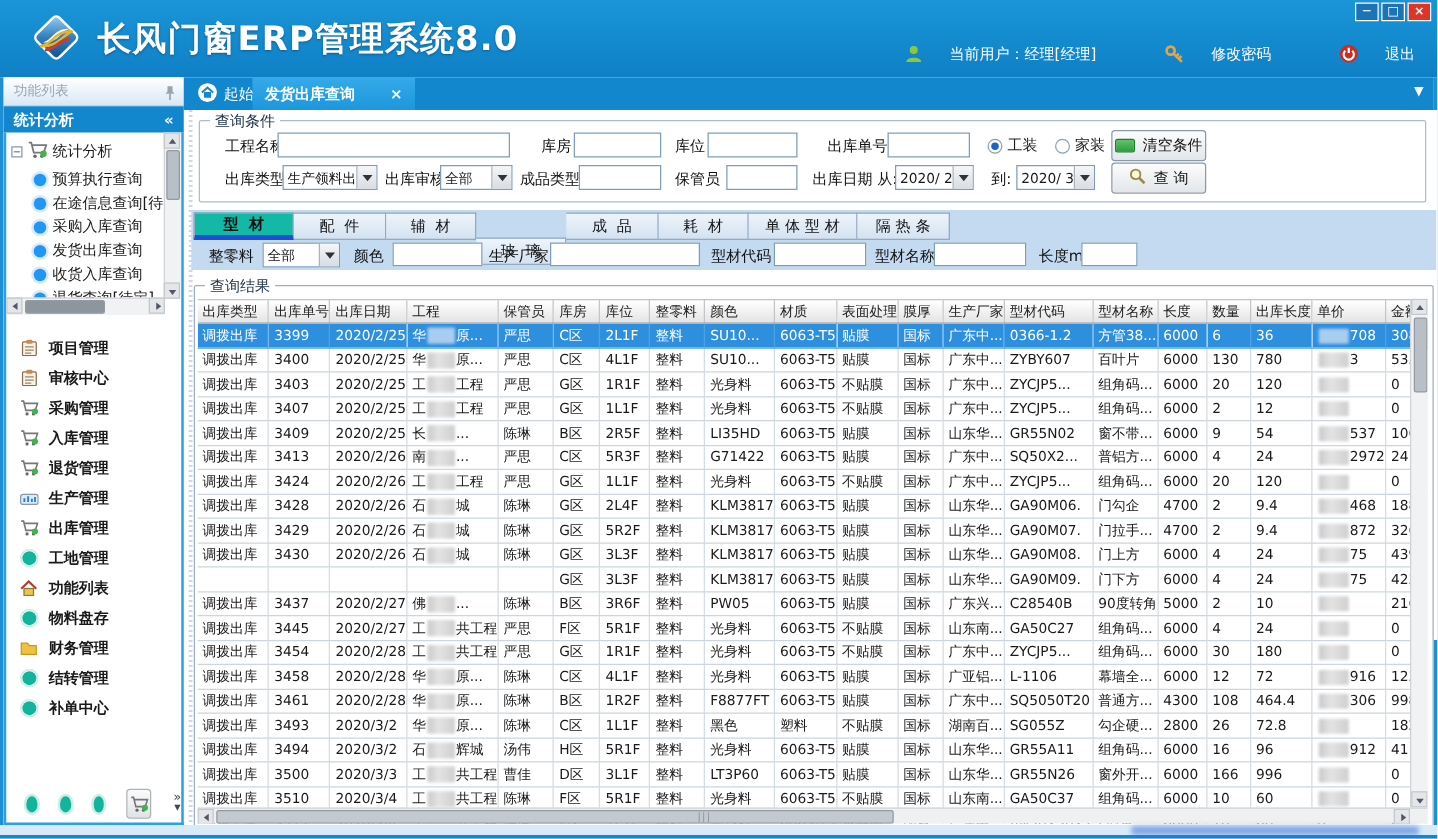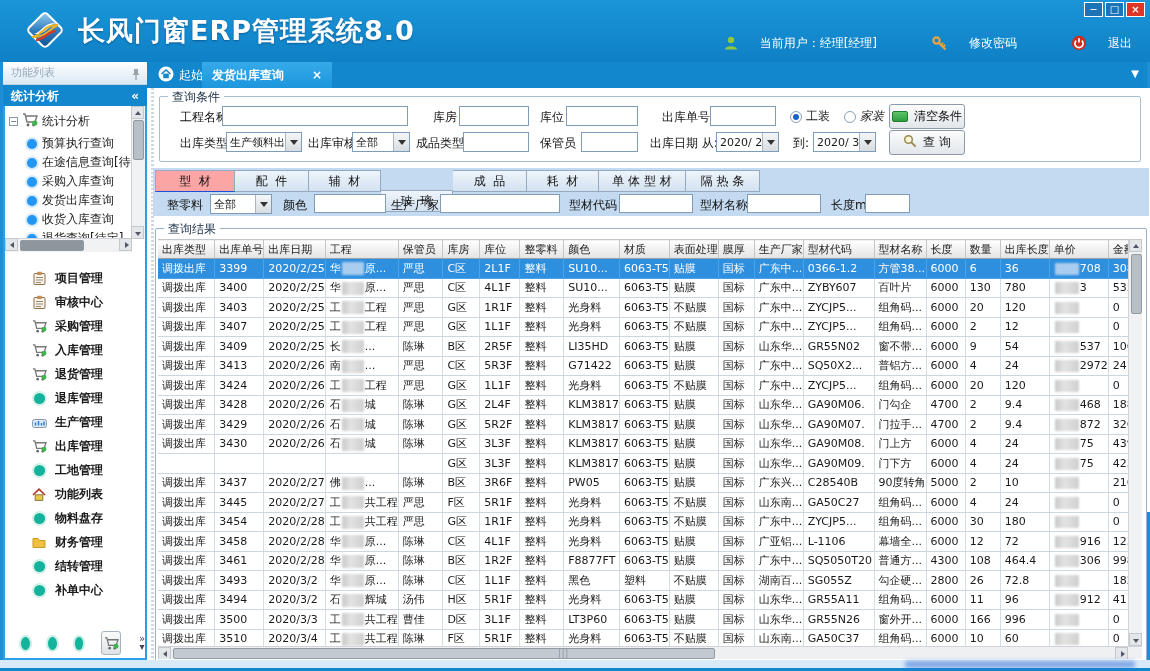--- a/index.html
+++ b/index.html
@@ -34,21 +34,21 @@
   .expander{width:9px;height:9px;border:1px solid #8899aa;background:#fff;font-size:8px;line-height:7px;
             text-align:center;color:#445;box-sizing:border-box;}
   .tree-items{position:absolute;left:22px;top:28px;}
   .tree-item{height:19px;display:flex;align-items:center;gap:5px;white-space:nowrap;}
   .tdot{width:10px;height:10px;border-radius:50%;background:#2196f3;box-shadow:0 0 0 2px #d6eafc;flex:0 0 auto;}
   .vscroll-tree{position:absolute;right:0;top:0;width:13px;height:133px;background:#f0f2f4;border-left:1px solid #d0d4d8;}
   .hscroll-tree{position:absolute;left:0;bottom:0;width:127px;height:13px;background:#f0f2f4;border-top:1px solid #d0d4d8;}
   .sb-arrow{position:absolute;width:13px;height:13px;background:#e4e7ea;border:1px solid #c4c8cc;box-sizing:border-box;}
   .tri{width:0;height:0;position:absolute;}
   .thumb{position:absolute;background:#b8bfc6;border:1px solid #939aa2;border-radius:2px;}
-  .groups{position:absolute;left:0;top:160px;width:140px;padding-left:16px;}
+  .groups{position:absolute;left:0;top:160px;width:140px;}
   .group-item{height:24px;display:flex;align-items:center;gap:8px;padding-left:10px;font-weight:bold;white-space:nowrap;}
   .group-item .gicon{width:16px;display:inline-flex;justify-content:center;}
   .side-toolbar{position:absolute;left:0;bottom:2px;width:140px;height:26px;display:flex;align-items:center;gap:18px;padding-left:16px;box-sizing:border-box;}
   .gdot{width:13px;height:13px;border-radius:50%;background:#14b39b;box-shadow:0 0 0 2px #cdeee8;}
   .cartbtn{width:26px;height:22px;background:linear-gradient(#fbfbfb,#dfe3e6);border:1px solid #aab2ba;
            border-radius:3px;display:flex;align-items:center;justify-content:center;}
   .chev{color:#445;font-size:10px;line-height:8px;text-align:center;}
   
   .main{position:absolute;left:147px;top:62px;width:1000px;height:598px;}
   .tabbar{position:absolute;left:0;top:0;width:1000px;height:26px;background:#1287cd;}
@@ -72,21 +72,21 @@
   .rdot{width:12px;height:12px;border-radius:50%;border:1px solid #8aa0b4;background:#fff;position:relative;box-sizing:border-box;}
   .rdot.on:after{content:"";position:absolute;left:2px;top:2px;width:6px;height:6px;border-radius:50%;background:#1b63c8;}
   .btn{position:absolute;height:23px;background:linear-gradient(#fcfcfc,#e2e6ea);border:1px solid #8a9aaa;
        border-radius:3px;display:flex;align-items:center;justify-content:center;gap:6px;font-size:12px;color:#111;}
   .clear-ico{width:14px;height:9px;background:linear-gradient(#5fc46a,#2e9e3e);border:1px solid #1e7e2e;border-radius:2px;}
   .bluepanel{position:absolute;left:2px;top:80px;width:996px;height:48px;background:#c3daf0;}
   .mtabs{position:absolute;left:2px;top:2px;height:22px;display:flex;}
   .mtab{height:22px;box-sizing:border-box;border:1px solid #95a9c0;border-left:none;background:linear-gradient(#eef4fa,#d3e2f1);
         display:flex;align-items:center;justify-content:center;font-size:12px;color:#111;white-space:pre;}
   .mtab:first-child{border-left:1px solid #95a9c0;}
-  .mtab.active{background:#fca5a5;border-bottom:1px solid #1d4ed8;font-weight:normal;}
+  .mtab.active{background:#14b8a6;border-bottom:4px solid #1d4ed8;font-weight:bold;}
   
   .table-wrap{position:absolute;left:2px;top:10px;width:984px;height:420px;overflow:hidden;background:#fff;}
   table.grid{border-collapse:collapse;table-layout:fixed;font-size:11px;}
   table.grid th{height:18px;background:linear-gradient(#ffffff,#e3e3e3);border-right:1px solid #c2c6ca;
         border-bottom:1px solid #9aa0a6;border-top:1px solid #c2c6ca;font-weight:normal;text-align:left;
         padding:0 0 0 4px;white-space:nowrap;overflow:hidden;color:#222;}
   table.grid td{height:18.5px;border-right:1px solid #d4dce4;border-bottom:1px solid #ccd6e0;
         padding:0 0 0 4px;white-space:nowrap;overflow:hidden;}
   tr.sel td{background:#2f8fdf;color:#fff;border-right-color:#4aa2ea;border-bottom-color:#4aa2ea;}
   .cens{display:inline-block;vertical-align:middle;height:13px;border-radius:1px;margin:0 1px;
@@ -273,29 +273,20 @@
               <path d="M1 2h2l2 8h8l2-6H4" fill="none" stroke="#777" stroke-width="1.4"></path>
               <circle cx="6" cy="13" r="1.4" fill="#666"></circle>
               <circle cx="11.5" cy="13" r="1.4" fill="#666"></circle>
               <circle cx="12.8" cy="11" r="2.6" fill="#3cb54a"></circle>
             </svg>
           </span>
           <span>退货管理</span>
         </div>
         <div class="group-item">
           <span class="gicon">
-            <svg width="15" height="15">
-              <circle cx="7.5" cy="7.5" r="6.8" fill="none" stroke="#cdeee8" stroke-width="1.4"></circle>
-              <circle cx="7.5" cy="7.5" r="5.6" fill="#14b39b"></circle>
-            </svg>
-          </span>
-          <span>退库管理</span>
-        </div>
-        <div class="group-item">
-          <span class="gicon">
             <svg width="15" height="13">
               <rect x="0.5" y="3.5" width="14" height="8" rx="2" fill="#dcebf7" stroke="#8899aa"></rect>
               <path d="M3.5 9.5v-3M6.5 9.5v-4.5M9.5 9.5v-2.5M12 9.5v-4" stroke="#2a7fd0" stroke-width="1.5"></path>
             </svg>
           </span>
           <span>生产管理</span>
         </div>
         <div class="group-item">
           <span class="gicon">
             <svg width="15" height="14" viewBox="0 0 16 15">
@@ -405,21 +396,21 @@
       <label class="f" style="left:273px;top:12px;">库房</label>
       <input class="inp" style="left: 299px; top: 9px; width: 70px;">
       <label class="f" style="left:380px;top:12px;">库位</label>
       <input class="inp" style="left: 406px; top: 9px; width: 72px;">
       <label class="f" style="left:502px;top:12px;">出库单号</label>
       <input class="inp" style="left: 550px; top: 9px; width: 66px;">
       <span class="radio" style="left:630px;top:11px;">
           <span class="rdot on"></span>
           <span>工装</span>
         </span>
-      <span class="radio" style="left:684px;top:11px;font-style:italic;">
+      <span class="radio" style="left:684px;top:11px;">
           <span class="rdot"></span>
           <span>家装</span>
         </span>
       <div class="btn" style="left:729px;top:7px;width:74px;">
         <span class="clear-ico"></span>
         <span>清空条件</span>
       </div>
 
       <label class="f" style="left:20px;top:38px;">出库类型</label>
       <div class="dd" style="left:66px;top:35px;width:76px;">
@@ -927,21 +918,21 @@
                 <td>5R1F</td>
                 <td>整料</td>
                 <td>光身料</td>
                 <td>6063-T5</td>
                 <td>贴膜</td>
                 <td>国标</td>
                 <td>山东华...</td>
                 <td>GR55A11</td>
                 <td>组角码...</td>
                 <td>6000</td>
-                <td>11</td>
+                <td>16</td>
                 <td>96</td>
                 <td><span class="cens p"></span>912</td>
                 <td>411</td>
               </tr>
               <tr>
                 <td>调拨出库</td>
                 <td>3500</td>
                 <td>2020/3/3</td>
                 <td>工<span class="cens w"></span>共工程</td>
                 <td>曹佳</td>

